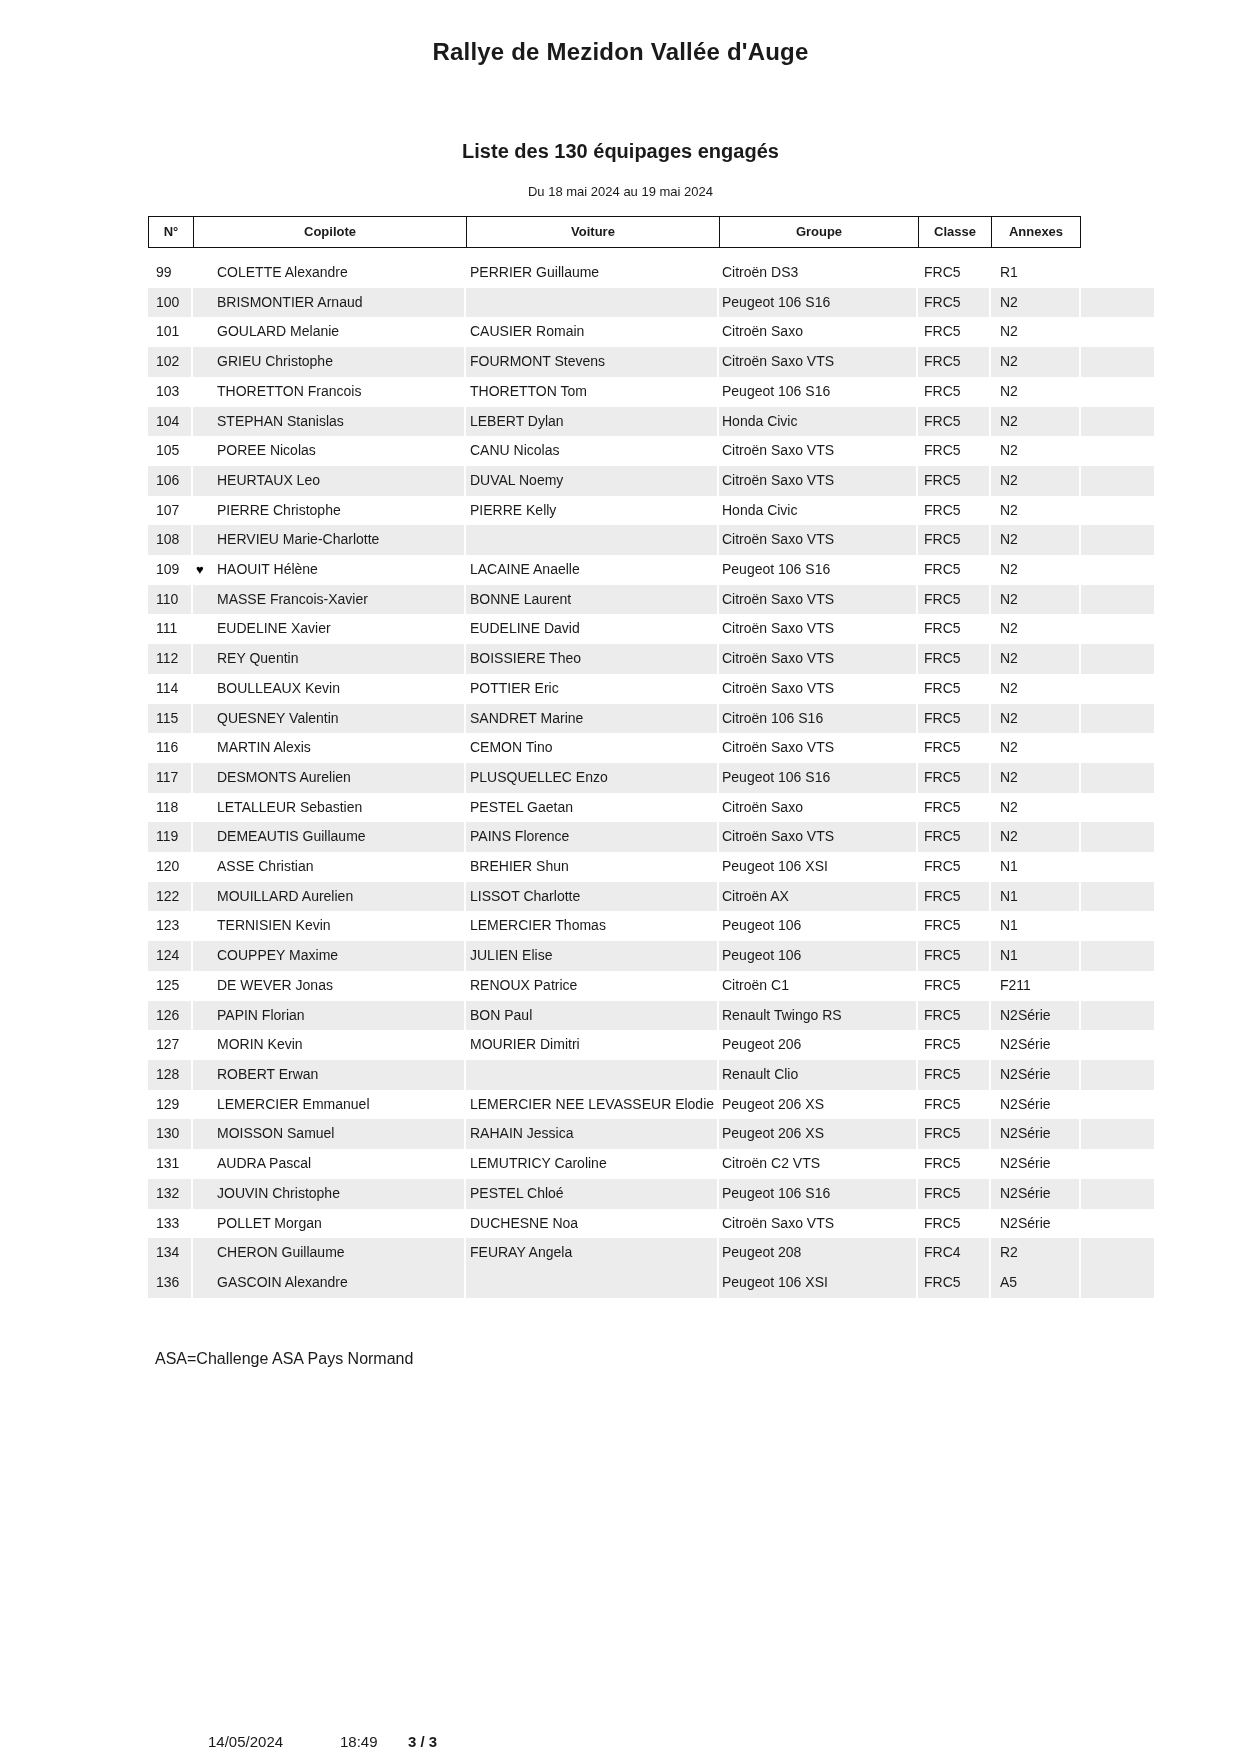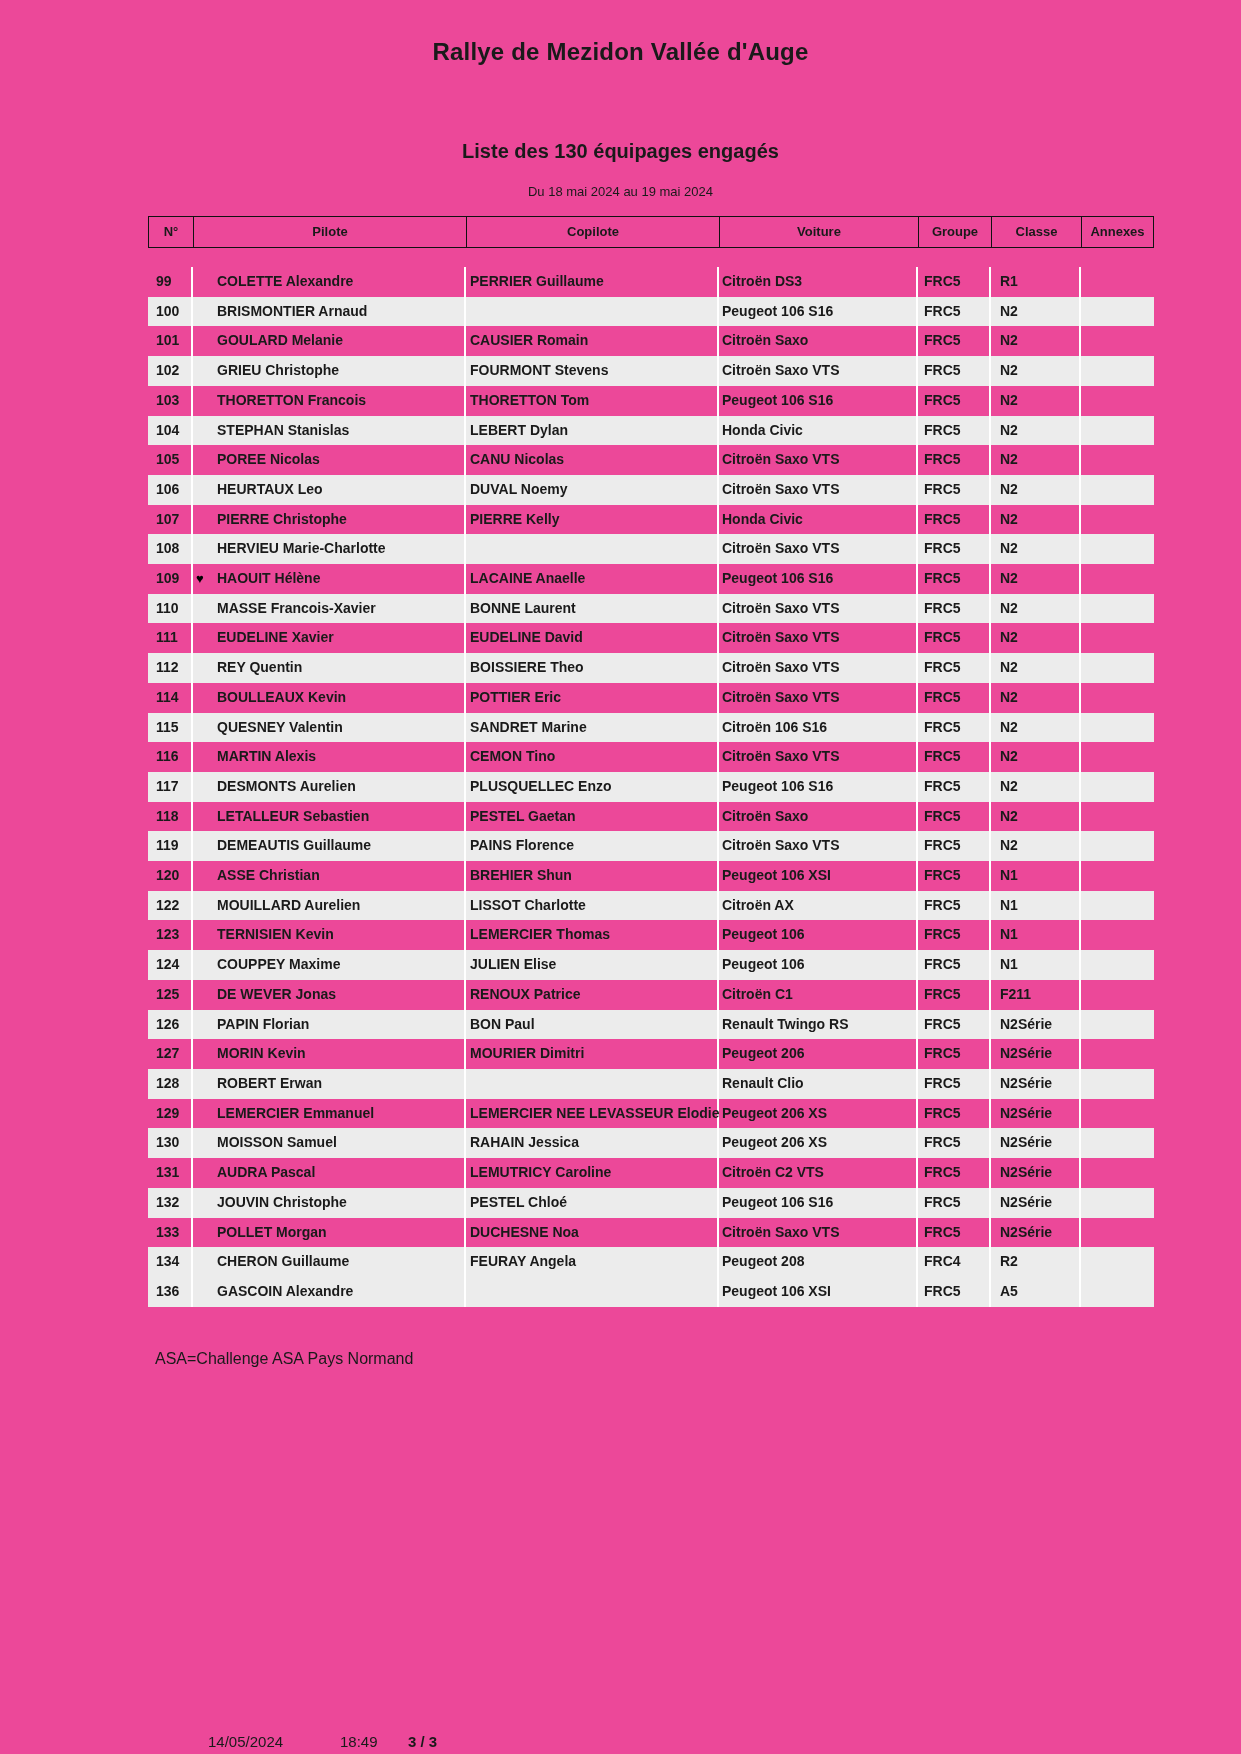--- a/index.html
+++ b/index.html
@@ -1,18 +1,18 @@
 <!DOCTYPE html>
 <html><head>
 <meta charset="utf-8">
 <style>
   html,body { margin:0; padding:0; background:#888; }
   .page {
     position:relative; width:1241px; height:1754px; margin:0 auto;
-    background:#ec4899; font-family:"Liberation Sans", sans-serif; color:#1a1a1a;
+    background:#ffffff; font-family:"Liberation Sans", sans-serif; color:#1a1a1a;
     overflow:hidden;
   }
   .doc-title {
     position:absolute; top:38px; left:0; width:100%;
     text-align:center; font-size:24px; font-weight:bold; letter-spacing:0.2px;
   }
   .doc-subtitle {
     position:absolute; top:140px; left:0; width:100%;
     text-align:center; font-size:20px; font-weight:bold;
   }
@@ -25,21 +25,21 @@
     display:grid;
     grid-template-columns:45px 273px 253px 199px 73px 90px 73px;
   }
   .header-row .hcell {
     box-sizing:border-box; height:32px; line-height:29px;
     border-top:1.5px solid #111; border-bottom:1.5px solid #111; border-left:1.5px solid #111;
     font-size:13px; font-weight:bold; text-align:center;
     overflow:hidden; white-space:nowrap;
   }
   .header-row .hcell:last-child { border-right:1.5px solid #111; }
-  .table-body { margin-top:19px;font-weight:bold; }
+  .table-body { margin-top:10px; }
   .data-row { height:29.71px; }
   .data-row .cell {
     box-sizing:border-box; height:100%; line-height:29.71px;
     font-size:14px; white-space:nowrap; overflow:visible;
     border-right:2px solid #ffffff; position:relative;
   }
   .data-row .cell:last-child { border-right:none; }
   .data-row.striped .cell { background:#ececec; }
   .cell.c-num     { padding-left:8px;  }
   .cell.c-pilote  { padding-left:24px; }
@@ -62,21 +62,20 @@
 
 <div class="page">
 
   <div class="doc-title">Rallye de Mezidon Vallée d'Auge</div>
   <div class="doc-subtitle">Liste des 130 équipages engagés</div>
   <div class="doc-daterange">Du 18 mai 2024 au 19 mai 2024</div>
 
   <div class="entry-table">
     <div class="grid-row header-row">
       <div class="hcell">N°</div>
-      <div class="hcell">Pilote</div>
       <div class="hcell">Copilote</div>
       <div class="hcell">Voiture</div>
       <div class="hcell">Groupe</div>
       <div class="hcell">Classe</div>
       <div class="hcell">Annexes</div>
     </div>
     <div class="table-body">
         <div class="grid-row data-row">
       <div class="cell c-num">99</div>
       <div class="cell c-pilote"><span>COLETTE Alexandre</span></div>

